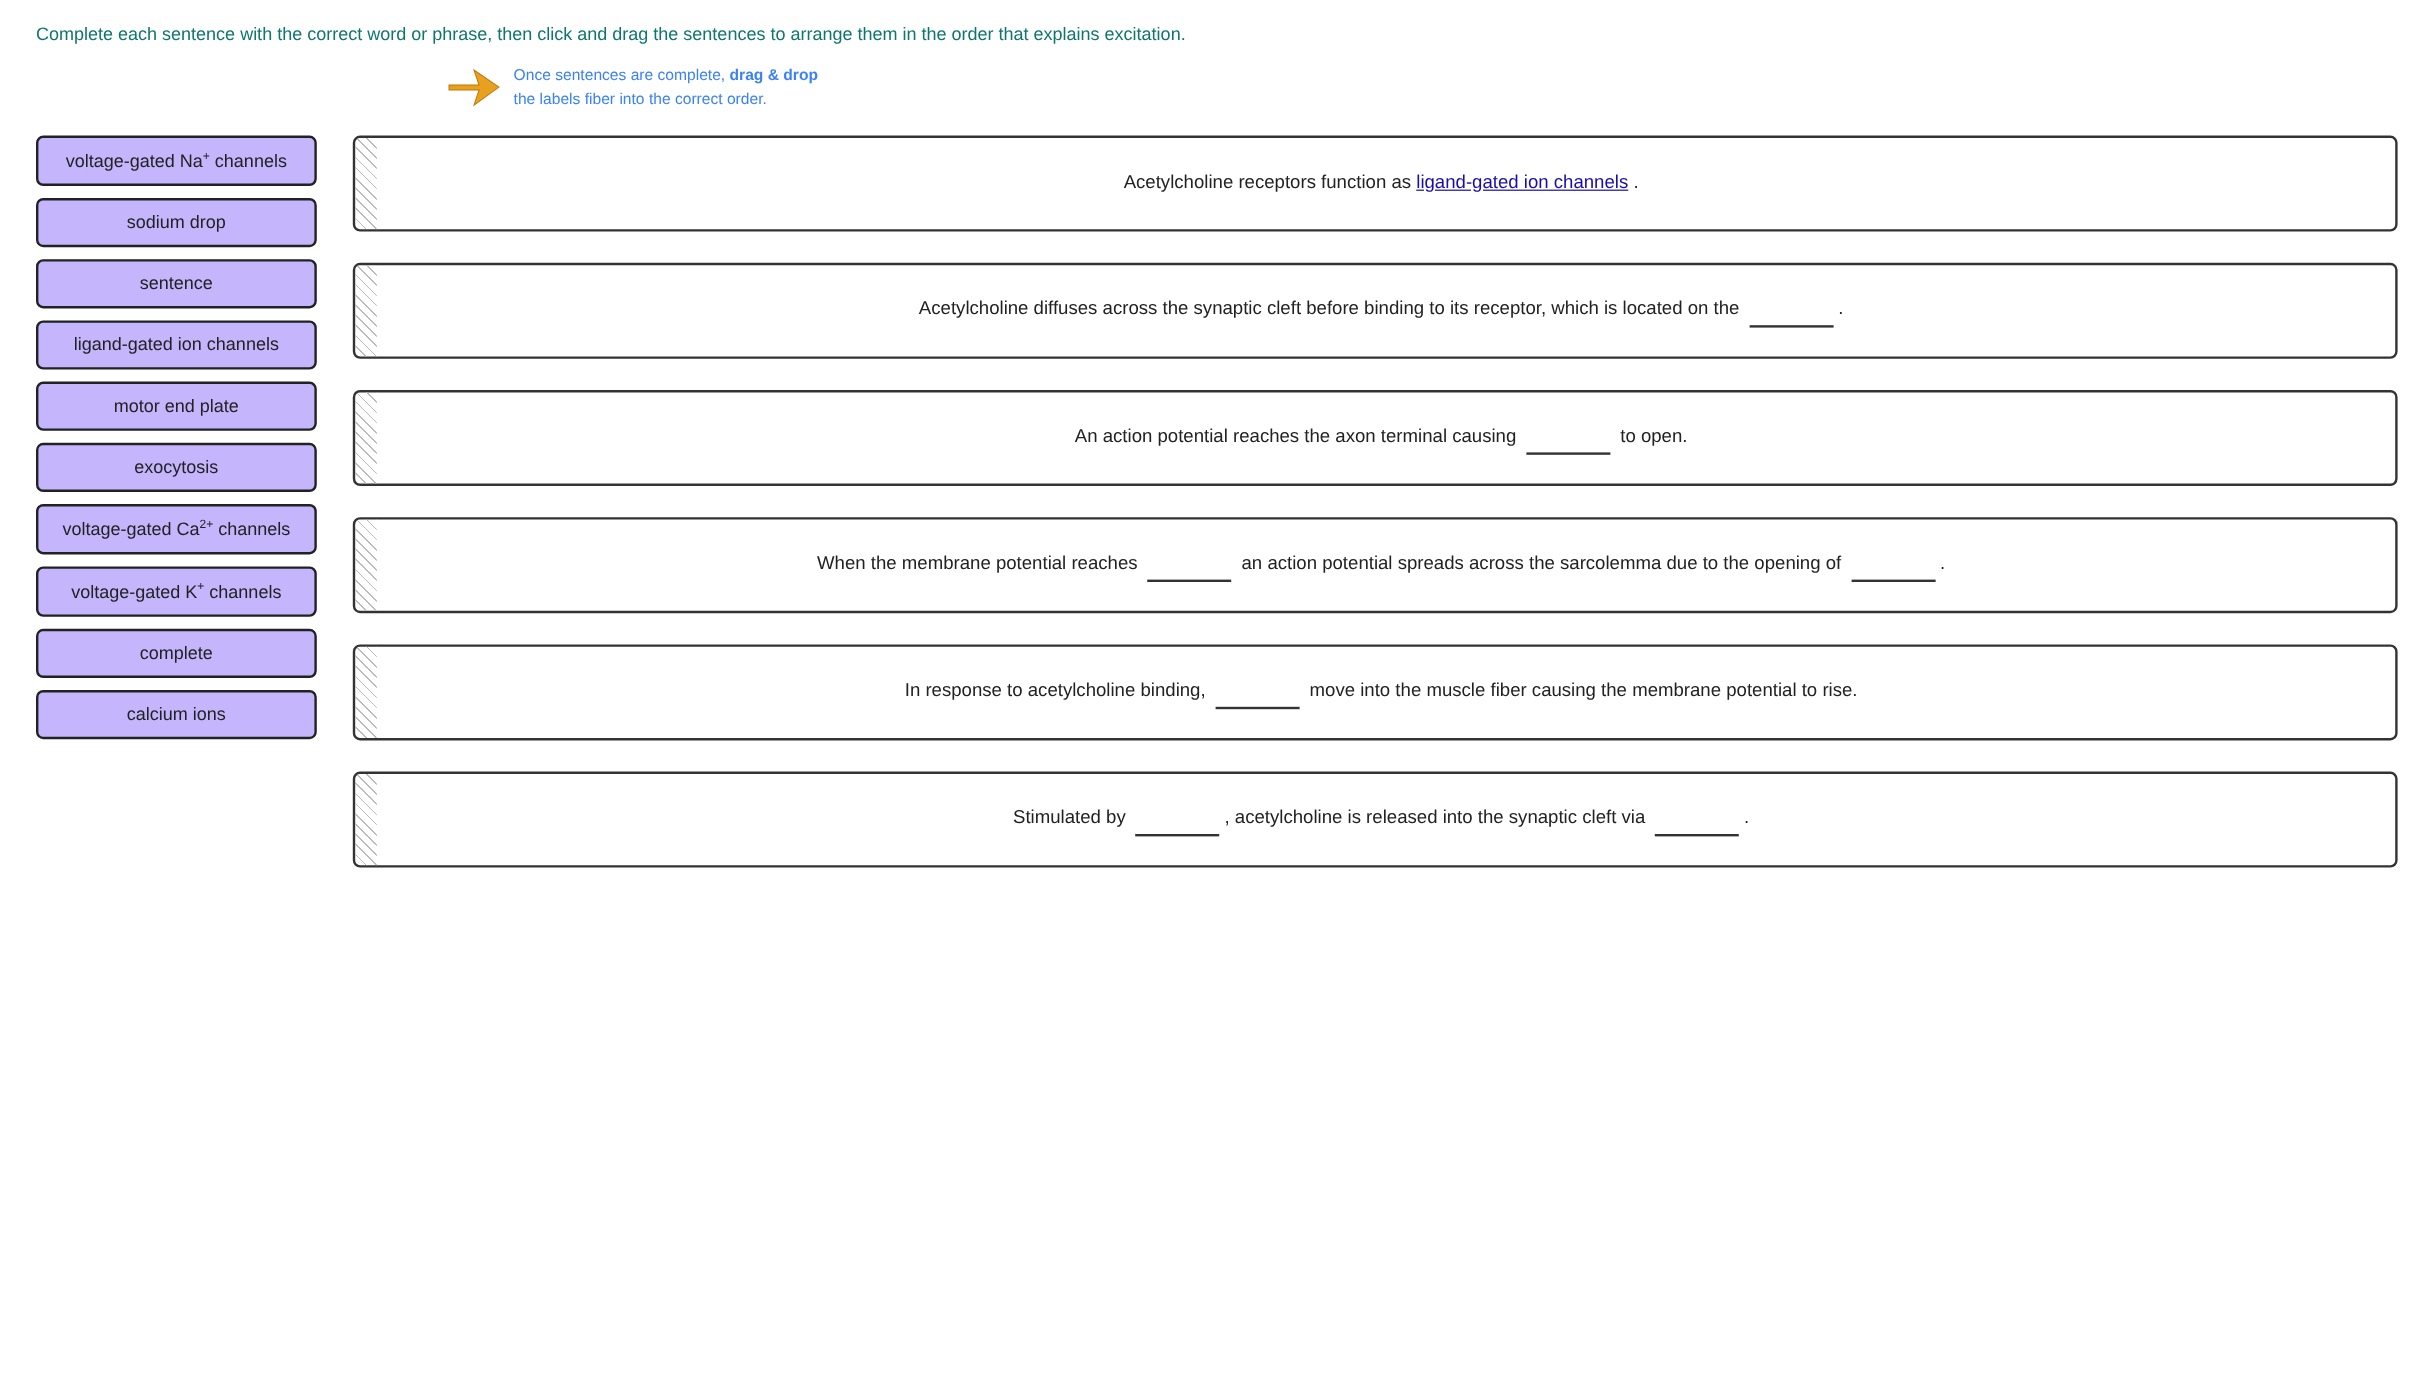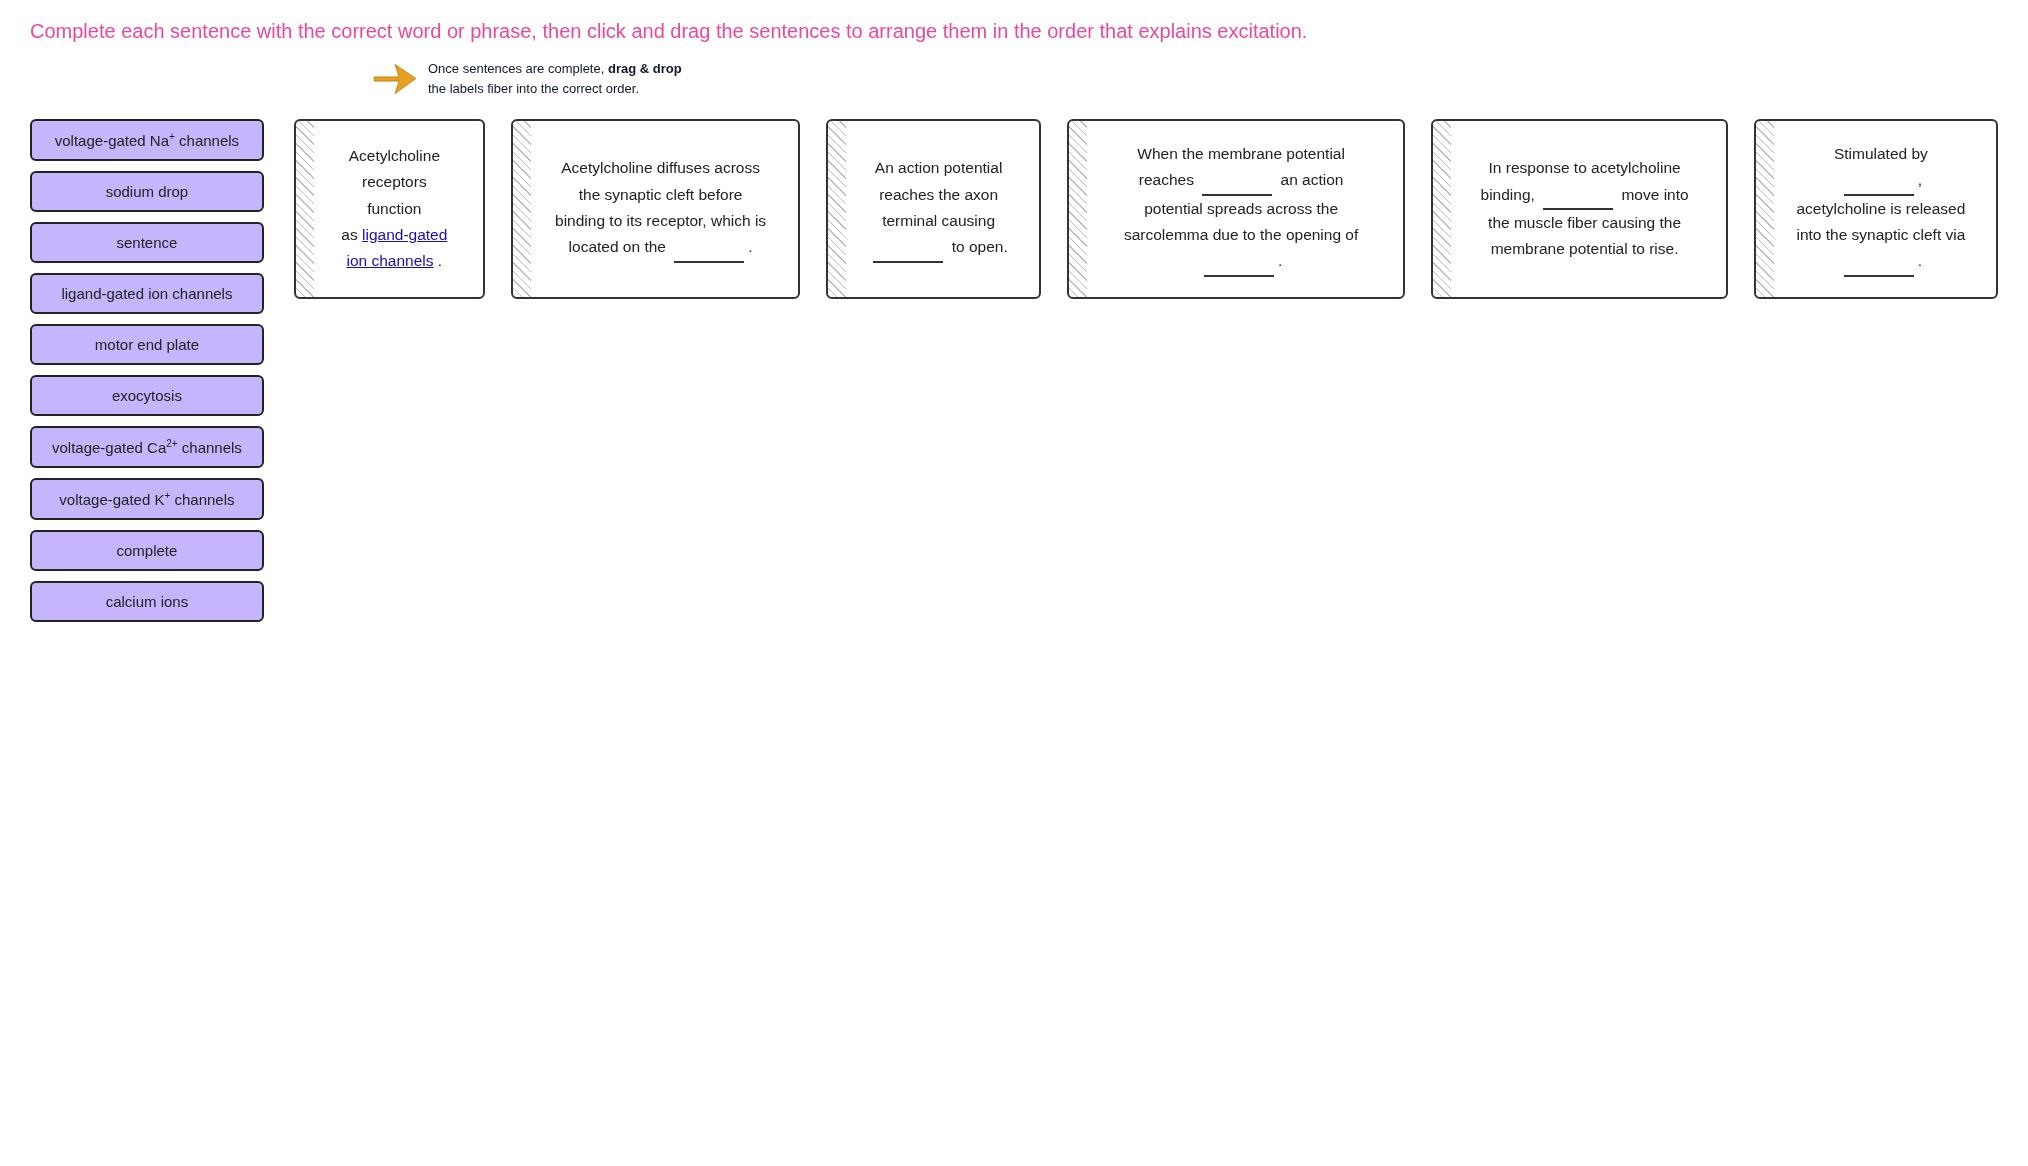--- a/index.html
+++ b/index.html
@@ -5,42 +5,42 @@
     * { box-sizing: border-box; margin: 0; padding: 0; }
     body {
       font-family: Arial, sans-serif;
       background: #fff;
       color: #222;
       font-size: 16px;
       padding: 20px 30px;
     }
 
     .instructions {
-      font-size: 20px;
+      font-size: 15px;
       margin-bottom: 16px;
-      color: #ec4899;
+      color: #0f766e;
     }
 
     .drag-note-area {
       display: flex;
       align-items: flex-start;
       margin-bottom: 20px;
       margin-left: 340px;
     }
 
     .arrow-icon {
       width: 50px;
       height: 40px;
       margin-right: 8px;
       flex-shrink: 0;
     }
 
     .drag-note {
       font-size: 13px;
-      color: #0f172a;
+      color: #3b82f6;
       line-height: 1.5;
     }
 
     .drag-note b {
       font-weight: bold;
     }
 
     .main-layout {
       display: flex;
       gap: 30px;
@@ -65,20 +65,21 @@
       background: #c4b5fd;
       user-select: none;
     }
 
     .word-tile sup {
       font-size: 10px;
     }
 
     .sentences-area {
       display: flex;
+      flex-direction: column;
       gap: 26px;
       flex: 1;
       justify-content: space-between;
     }
 
     .sentence-card {
       border: 2px solid #333;
       border-radius: 6px;
       padding: 20px 30px;
       position: relative;

